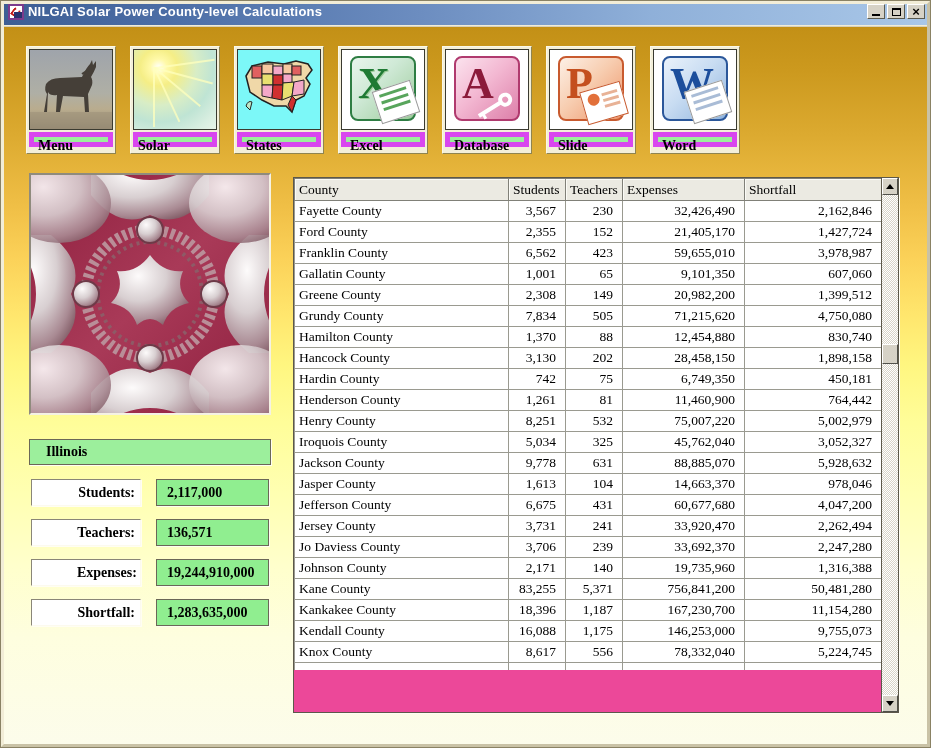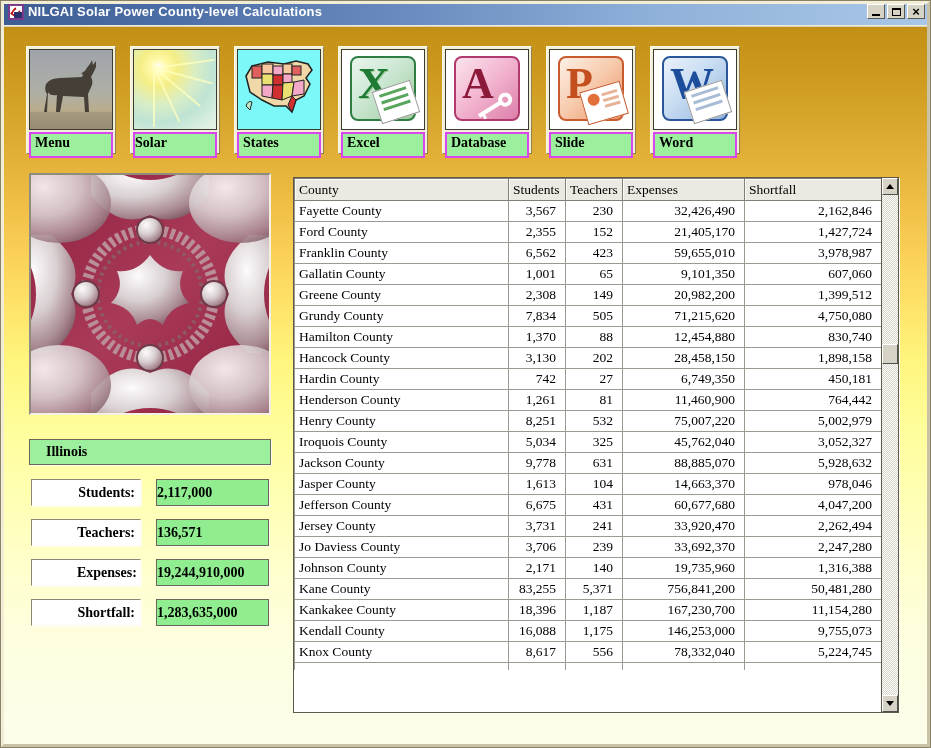--- a/index.html
+++ b/index.html
@@ -48,21 +48,21 @@
   }
 
   
   .tool-button {
     position:absolute; top:45px; width:90px; height:108px;
     background:#F3EFD9; border:1px solid; border-color:#FBF8E8 #8F8450 #8F8450 #FBF8E8;
     padding:2px; cursor:pointer;
   }
   .tool-img { width:84px; height:81px; border:1px solid #3A3A30; position:relative; overflow:hidden; background:#fff; }
   .tool-label {
-    margin-top:2px; height:26px; border:2px solid #d946ef; background:#9CEF9C;
+    margin-top:2px; height:15px; border:5px solid #d946ef; background:#9CEF9C;
     font-weight:bold; font-size:14px; line-height:17px; padding-left:4px; color:#000;
   }
   .tool-label.center { text-align:left; padding-left:0; }
 
   
   .art-nilgai { background:linear-gradient(180deg,#9FA4AB 0%,#AFAFA5 55%,#B9AC8E 75%,#8F8570 100%); }
   .art-solar { background:radial-gradient(circle at 30% 22%, #FFFFFF 0%, #FFF9A8 10%, #F5EE86 22%, #D8EDC6 45%, #BFE4D4 65%, #D8EEE0 85%, #E8F4E8 100%); }
   .art-solar .ray { position:absolute; left:25%; top:22%; width:60px; height:2px; background:rgba(255,255,190,.75); transform-origin:0 0; }
   .art-states { background:#7CF8F8; }
   .office-tile { position:absolute; inset:6px 8px 8px 8px; border-radius:8px; }
@@ -99,27 +99,27 @@
   }
   .field-row { position:absolute; left:0; width:931px; height:28px; }
   .field-label {
     position:absolute; left:30px; width:110px; height:27px; background:#FFFFFF;
     border:1px solid; border-color:#8A8678 #FCFAEE #FCFAEE #8A8678; box-shadow:1px 1px 0 #FFFEF2;
     font-weight:bold; font-size:14px; line-height:25px; text-align:right; padding-right:5px;padding-left:45px;
   }
   .field-value {
     position:absolute; left:155px; width:113px; height:27px; background:#90EE90;
     border:1px solid #6B6757; box-shadow:1px 1px 0 #FFFEF2;
-    font-weight:bold; font-size:14px; line-height:25px; padding-left:0;
+    font-weight:bold; font-size:14px; line-height:25px; padding-left:10px;
   }
 
   
   .grid-box {
     position:absolute; left:292px; top:176px; width:606px; height:536px;
-    background:#ffffff; border:1px solid #5C584A; box-shadow:1px 1px 0 #FFFEF2; overflow:hidden;
+    background:#ec4899; border:1px solid #5C584A; box-shadow:1px 1px 0 #FFFEF2; overflow:hidden;
   }
   table.grid { border-collapse:collapse; table-layout:fixed; width:587px; }
   .grid th {
     background:#EBEAE2; font-weight:normal; text-align:left; font-size:13.5px;
     height:22px; padding:0 0 0 4px; border:1px solid #808078;
     box-shadow:inset 1px 1px 0 #FBFBF6;
   }
   .grid td {
     background:#fff; font-size:13.5px; height:21px; padding:0 0 0 4px;
     border:1px solid #9A9A90; white-space:nowrap; overflow:hidden;
@@ -391,21 +391,21 @@
           <tr>
             <td class="col0">Hancock County</td>
             <td class="col1 num">3,130</td>
             <td class="col2 num">202</td>
             <td class="col3 num">28,458,150</td>
             <td class="col4 num">1,898,158</td>
           </tr>
           <tr>
             <td class="col0">Hardin County</td>
             <td class="col1 num">742</td>
-            <td class="col2 num">27</td>
+            <td class="col2 num">75</td>
             <td class="col3 num">6,749,350</td>
             <td class="col4 num">450,181</td>
           </tr>
           <tr>
             <td class="col0">Henderson County</td>
             <td class="col1 num">1,261</td>
             <td class="col2 num">81</td>
             <td class="col3 num">11,460,900</td>
             <td class="col4 num">764,442</td>
           </tr>

